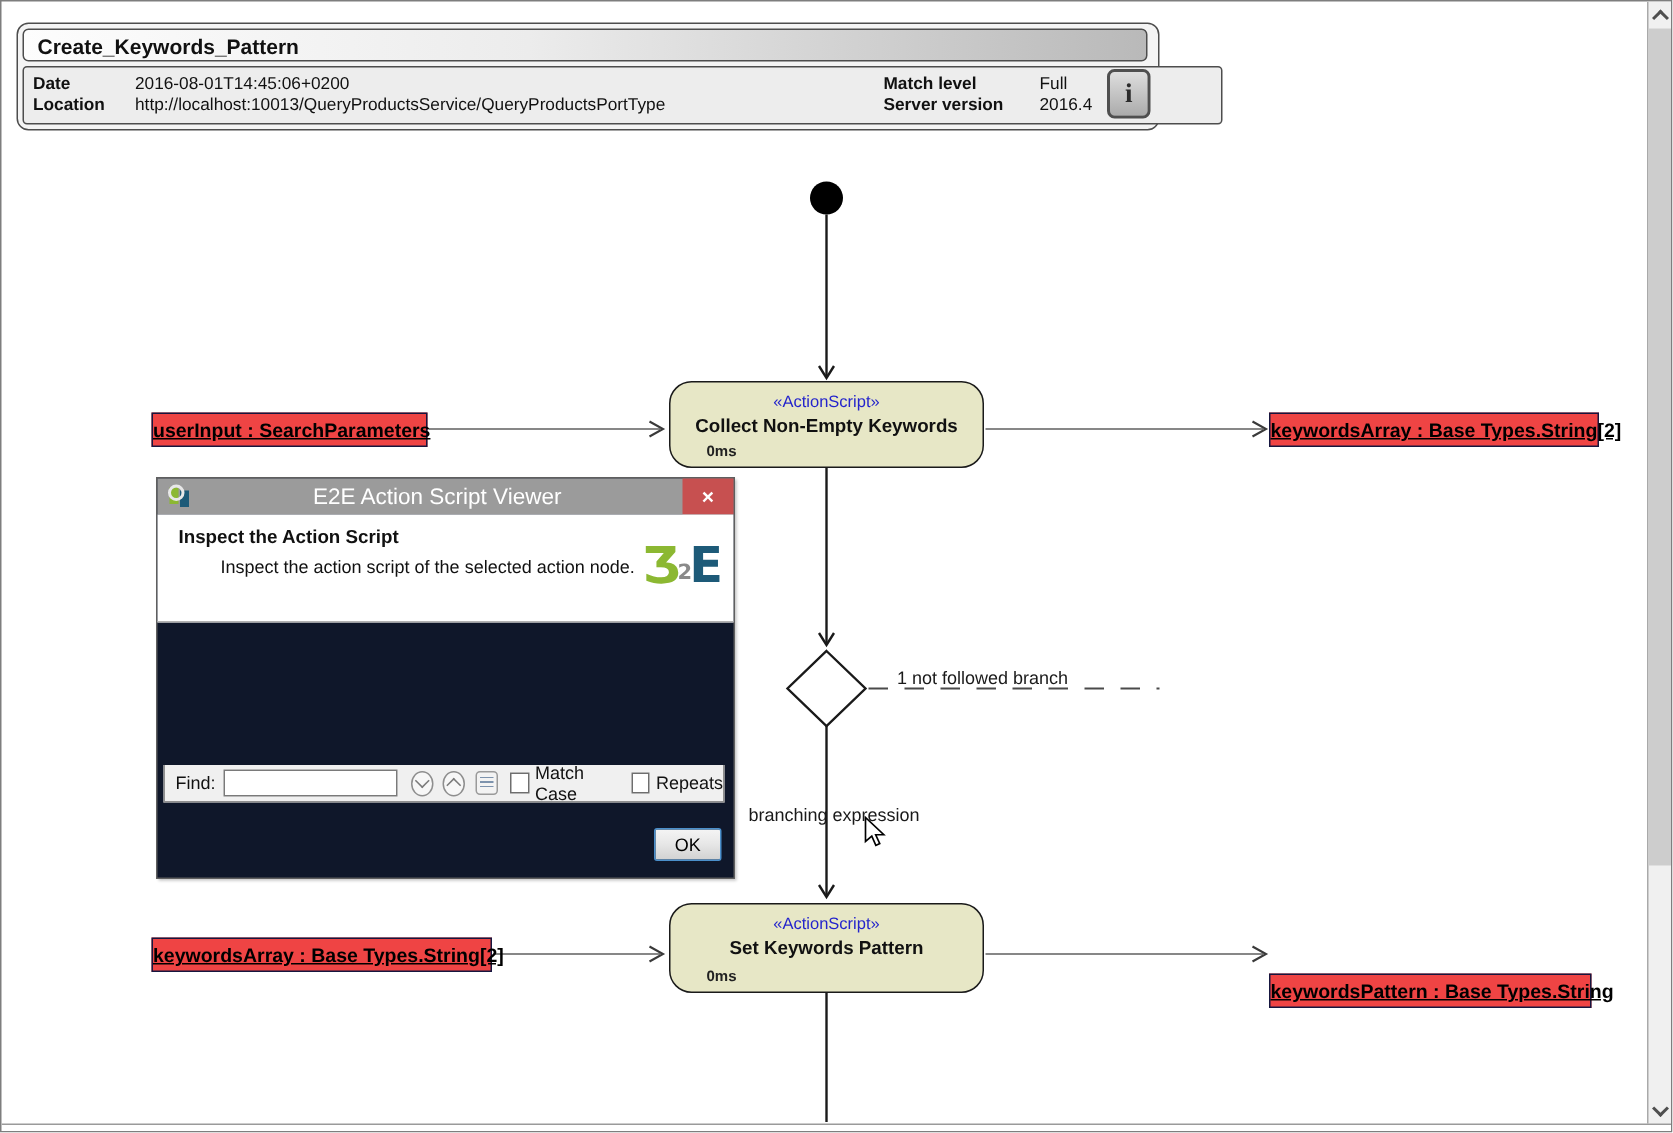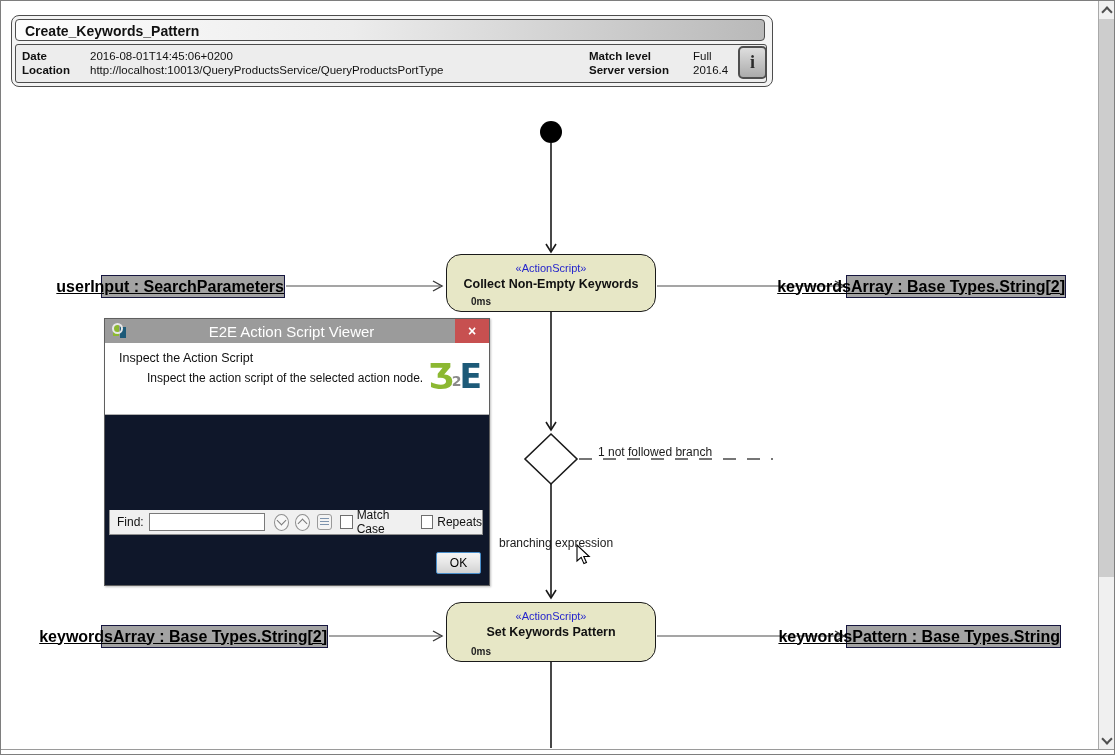--- a/index.html
+++ b/index.html
@@ -6,63 +6,63 @@
   .screen{position:relative;width:1115px;height:755px;background:#fff;border:1px solid #7e7e7e;
     box-sizing:border-box;overflow:hidden;font-family:"Liberation Sans",sans-serif;color:#111;}
 
   
   .hdr-outer{position:absolute;left:10px;top:14px;width:760px;height:70px;border:1px solid #4d4d4d;
     border-radius:8px;background:#f4f4f4;z-index:3;}
   .hdr-title{position:absolute;left:3px;top:3px;width:750px;height:22px;border:1px solid #4d4d4d;
     border-radius:4px;background:linear-gradient(to right,#fdfdfd 0%,#ececec 45%,#b9b9b9 100%);
     font-size:14px;font-weight:bold;line-height:22px;padding-left:9px;box-sizing:border-box;}
   .hdr-info{position:absolute;left:3px;top:28px;width:750px;height:37px;border:1px solid #4d4d4d;
-    border-radius:3px;background:#ededed;font-size:11.5px;}
+    border-radius:3px;background:#ededed;font-size:11.5px;padding-left:48px;}
   .hdr-info span{position:absolute;white-space:nowrap;}
   .hl{font-weight:bold;}
   .info-btn{position:absolute;left:722px;top:1px;width:29px;height:33px;border:2px solid #4f4f4f;
     border-radius:5px;background:linear-gradient(#dedede,#ababab);font:bold 18px "Liberation Serif",serif;
     color:#2b2b2b;display:flex;align-items:center;justify-content:center;cursor:pointer;box-sizing:border-box;}
 
   
   .wires{position:absolute;left:0;top:0;z-index:1;pointer-events:none;}
   .action{position:absolute;background:#e7e7c6;border:1.6px solid #1a1a1a;border-radius:15px;
     text-align:center;z-index:2;box-sizing:border-box;}
   .act-1{left:445px;top:253px;width:210px;height:58px;}
   .act-2{left:445px;top:601px;width:210px;height:60px;}
   .stereo{color:#2424cc;font-size:11px;margin-top:7px;}
   .aname{font-weight:bold;font-size:12.5px;margin-top:3px;color:#111;}
   .dur{position:absolute;left:24px;bottom:4px;font-size:10px;font-weight:bold;color:#222;}
-  .obj{position:absolute;height:23px;background:#a3a3a3;border:1px solid #16163f;font-weight:bold;
-    font-size:16px;color:#000;display:flex;align-items:center;justify-content:flex-end;z-index:2;
+  .obj{position:absolute;height:23px;background:#ef4444;border:1px solid #16163f;font-weight:bold;
+    font-size:13px;color:#000;display:flex;align-items:center;justify-content:flex-start;z-index:2;
     box-sizing:border-box;white-space:nowrap;}
   .obj span{text-decoration:underline;}
   .obj-1{left:100px;top:274px;width:184px;}
   .obj-2{left:845px;top:274px;width:220px;}
   .obj-3{left:100px;top:624px;width:227px;}
-  .obj-4{left:845px;top:624px;width:215px;}
+  .obj-4{left:845px;top:648px;width:215px;}
   .edge-lbl{position:absolute;font-size:12px;color:#1a1a1a;z-index:2;white-space:nowrap;}
   .lbl-nf{left:597px;top:444px;}
   .lbl-br{left:498px;top:535px;}
 
   
   .dlg{position:absolute;left:103px;top:317px;width:384px;height:266px;border:1px solid #5f5f5f;
     background:#0f172a;z-index:5;box-shadow:1px 1px 2px rgba(0,0,0,.25);font-size:12px;}
   .dlg-title{position:absolute;left:0;top:0;width:100%;height:24px;background:#9b9b9b;display:flex;
     align-items:center;box-sizing:border-box;}
   .dlg-title-text{flex:1;text-align:center;color:#fff;font-size:15px;}
   .dlg-close{width:34px;height:24px;background:#c75050;color:#fff;display:flex;align-items:center;
     justify-content:center;font-size:14px;font-weight:bold;cursor:pointer;}
   .dlg-icon{position:relative;display:inline-block;width:16px;height:16px;margin-left:7px;}
   .ic-g{position:absolute;left:1px;top:2px;width:6px;height:11px;background:#8cb832;}
   .ic-b{position:absolute;left:8px;top:4px;width:6px;height:11px;background:#1d5a78;}
   .ic-m{position:absolute;left:0px;top:0px;width:7px;height:7px;border:2px solid #e8e8e8;border-radius:50%;}
   .dlg-head{position:absolute;left:0;top:24px;width:100%;height:72px;background:#fff;
     border-bottom:1px solid #b2b2b2;box-sizing:border-box;}
-  .dlg-heading{position:absolute;left:14px;top:8px;font-weight:normal;font-size:12.5px;}
+  .dlg-heading{position:absolute;left:14px;top:8px;font-weight:bold;font-size:12.5px;}
   .dlg-desc{position:absolute;left:42px;top:27px;width:295px;line-height:16px;font-size:12px;}
   .dlg-logo{position:absolute;right:9px;top:14px;letter-spacing:-2px;}
   .lg-g{color:#8cb832;font:900 33px "DejaVu Sans",sans-serif;font-style:normal;}
   .lg-2{color:#8a8a8a;font:bold 14px "DejaVu Sans",sans-serif;font-style:normal;position:relative;top:-2px;}
   .lg-b{color:#1d5a78;font:900 33px "DejaVu Sans",sans-serif;font-style:normal;}
   .dlg-text{position:absolute;left:4px;top:107px;width:374px;height:84px;background:#fff;
     border:1px solid #8f8f8f;box-sizing:border-box;font-family:"DejaVu Sans Mono",monospace;
     font-size:12px;padding:4px 7px;}
   .dlg-find{position:absolute;left:4px;top:191px;width:374px;height:25px;border:1px solid #8f8f8f;
     border-top:none;background:#f0f0f0;box-sizing:border-box;display:flex;align-items:center;}

